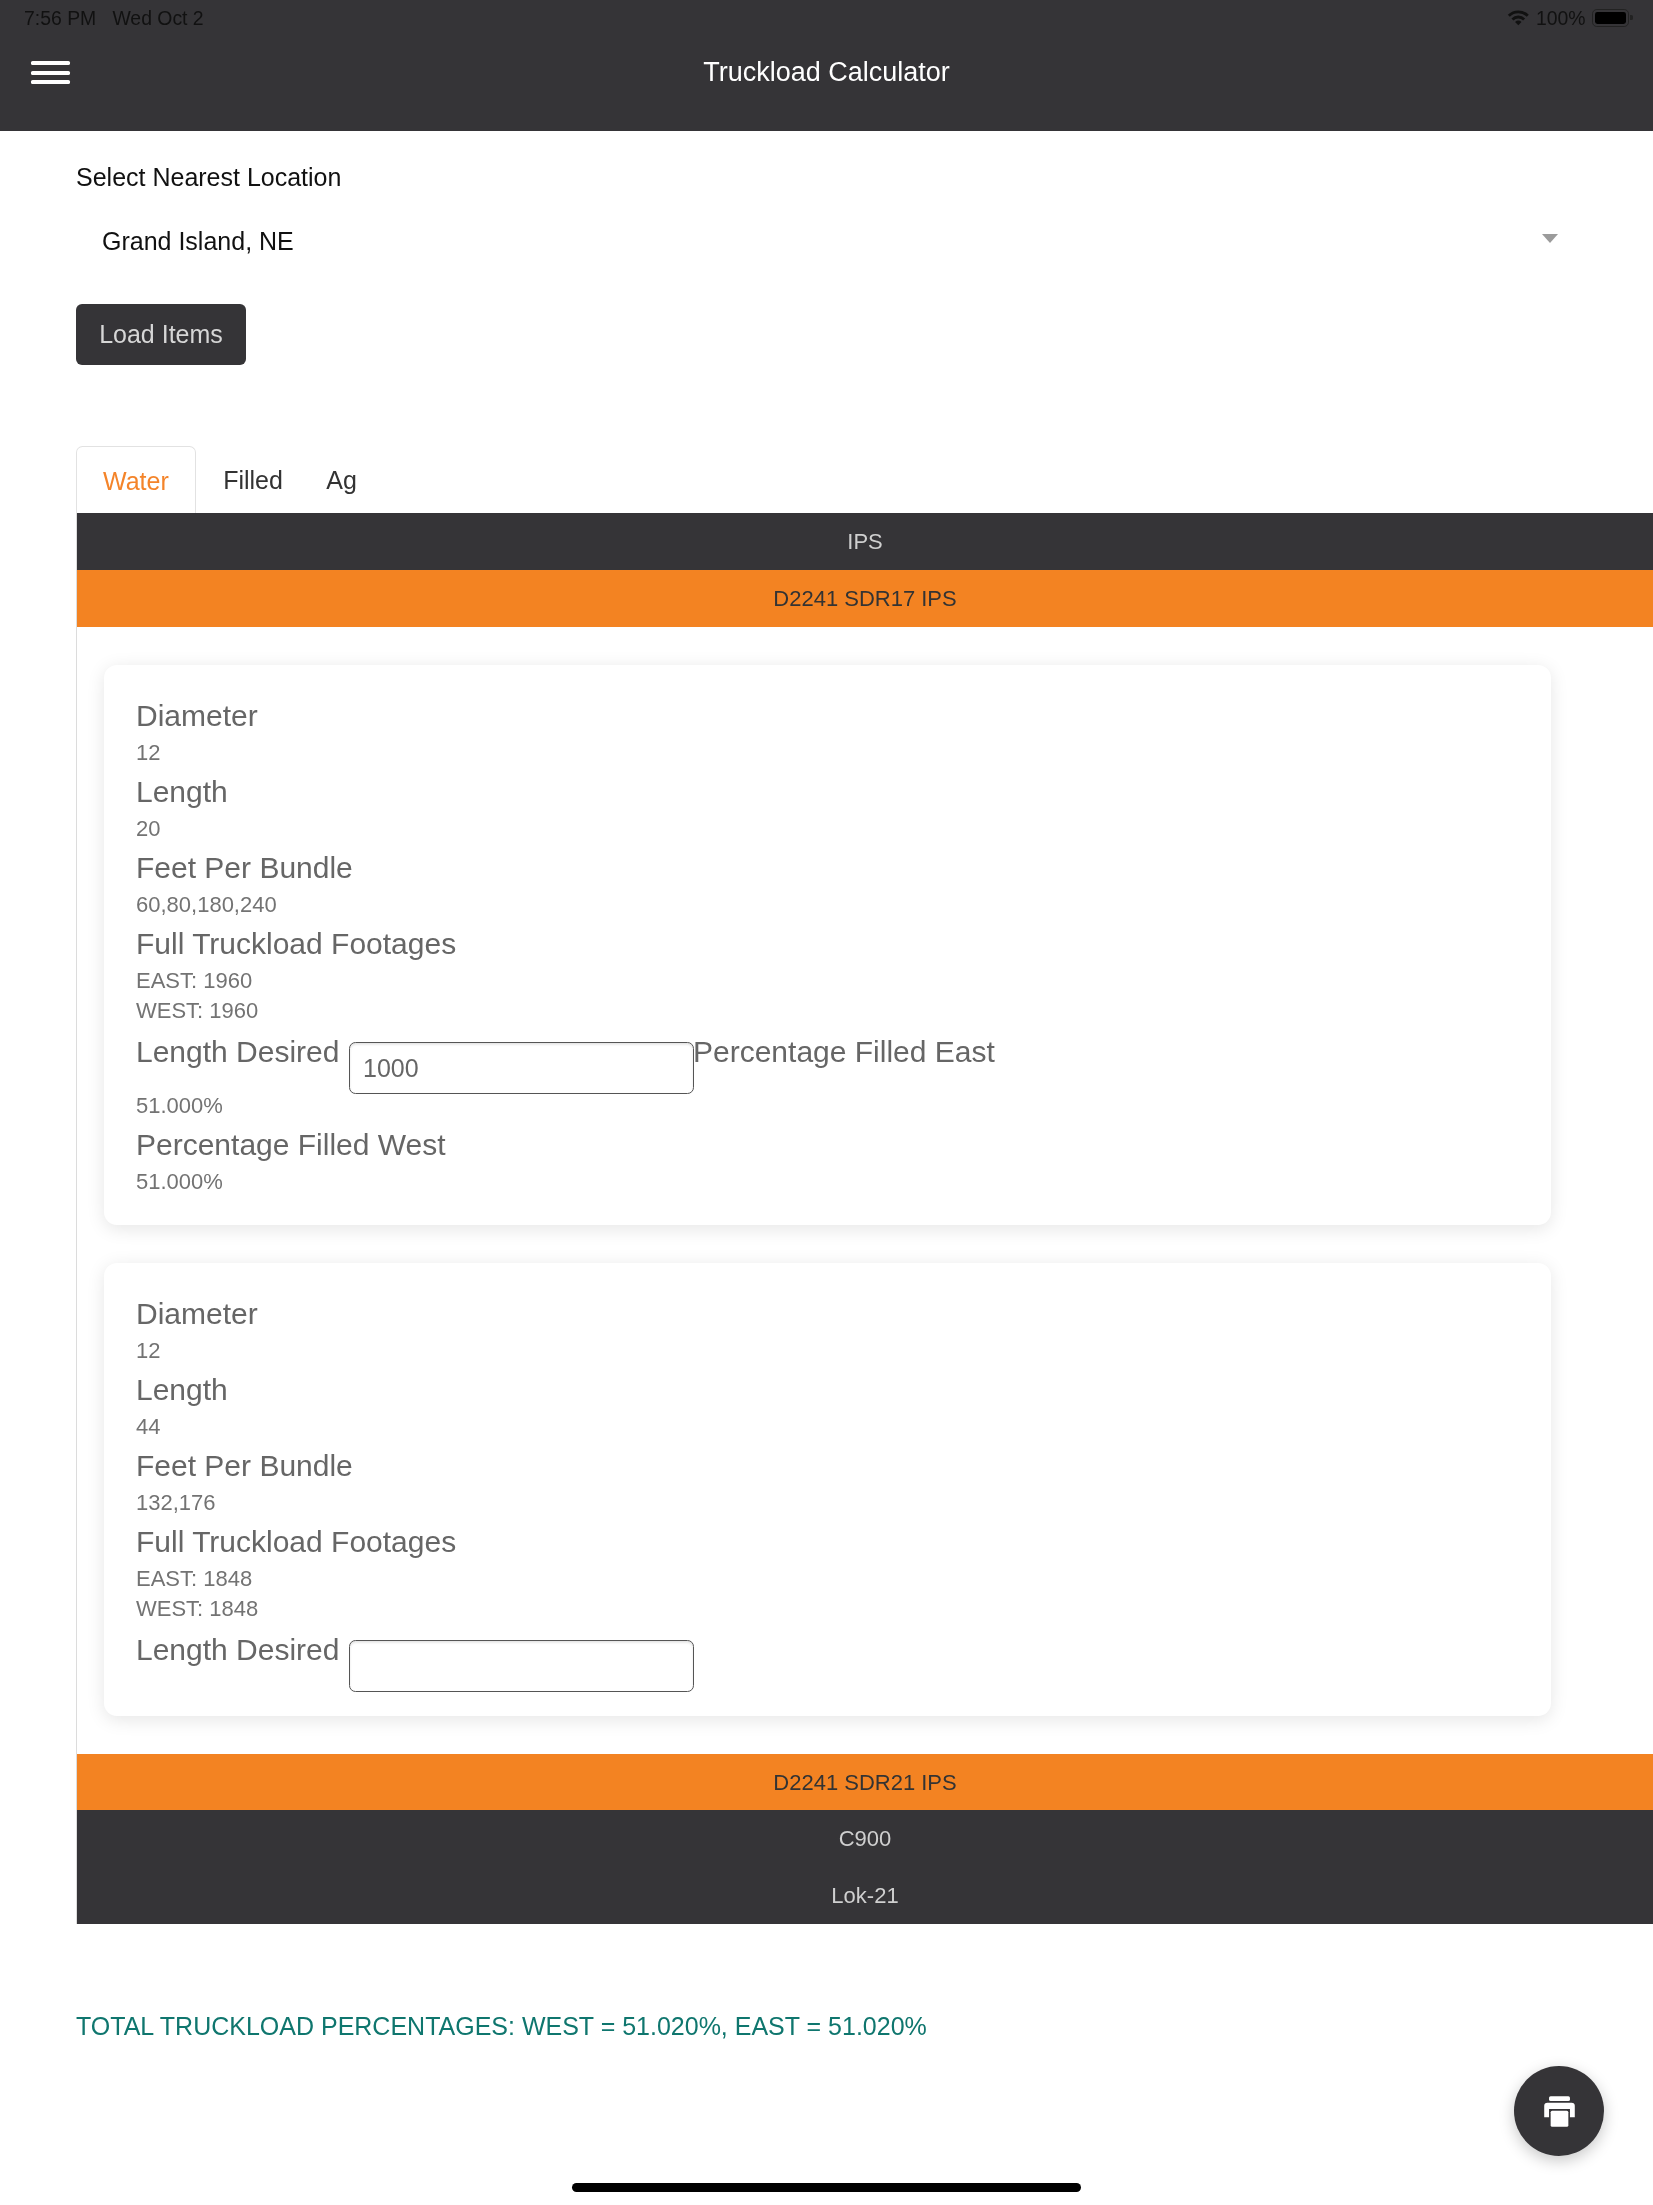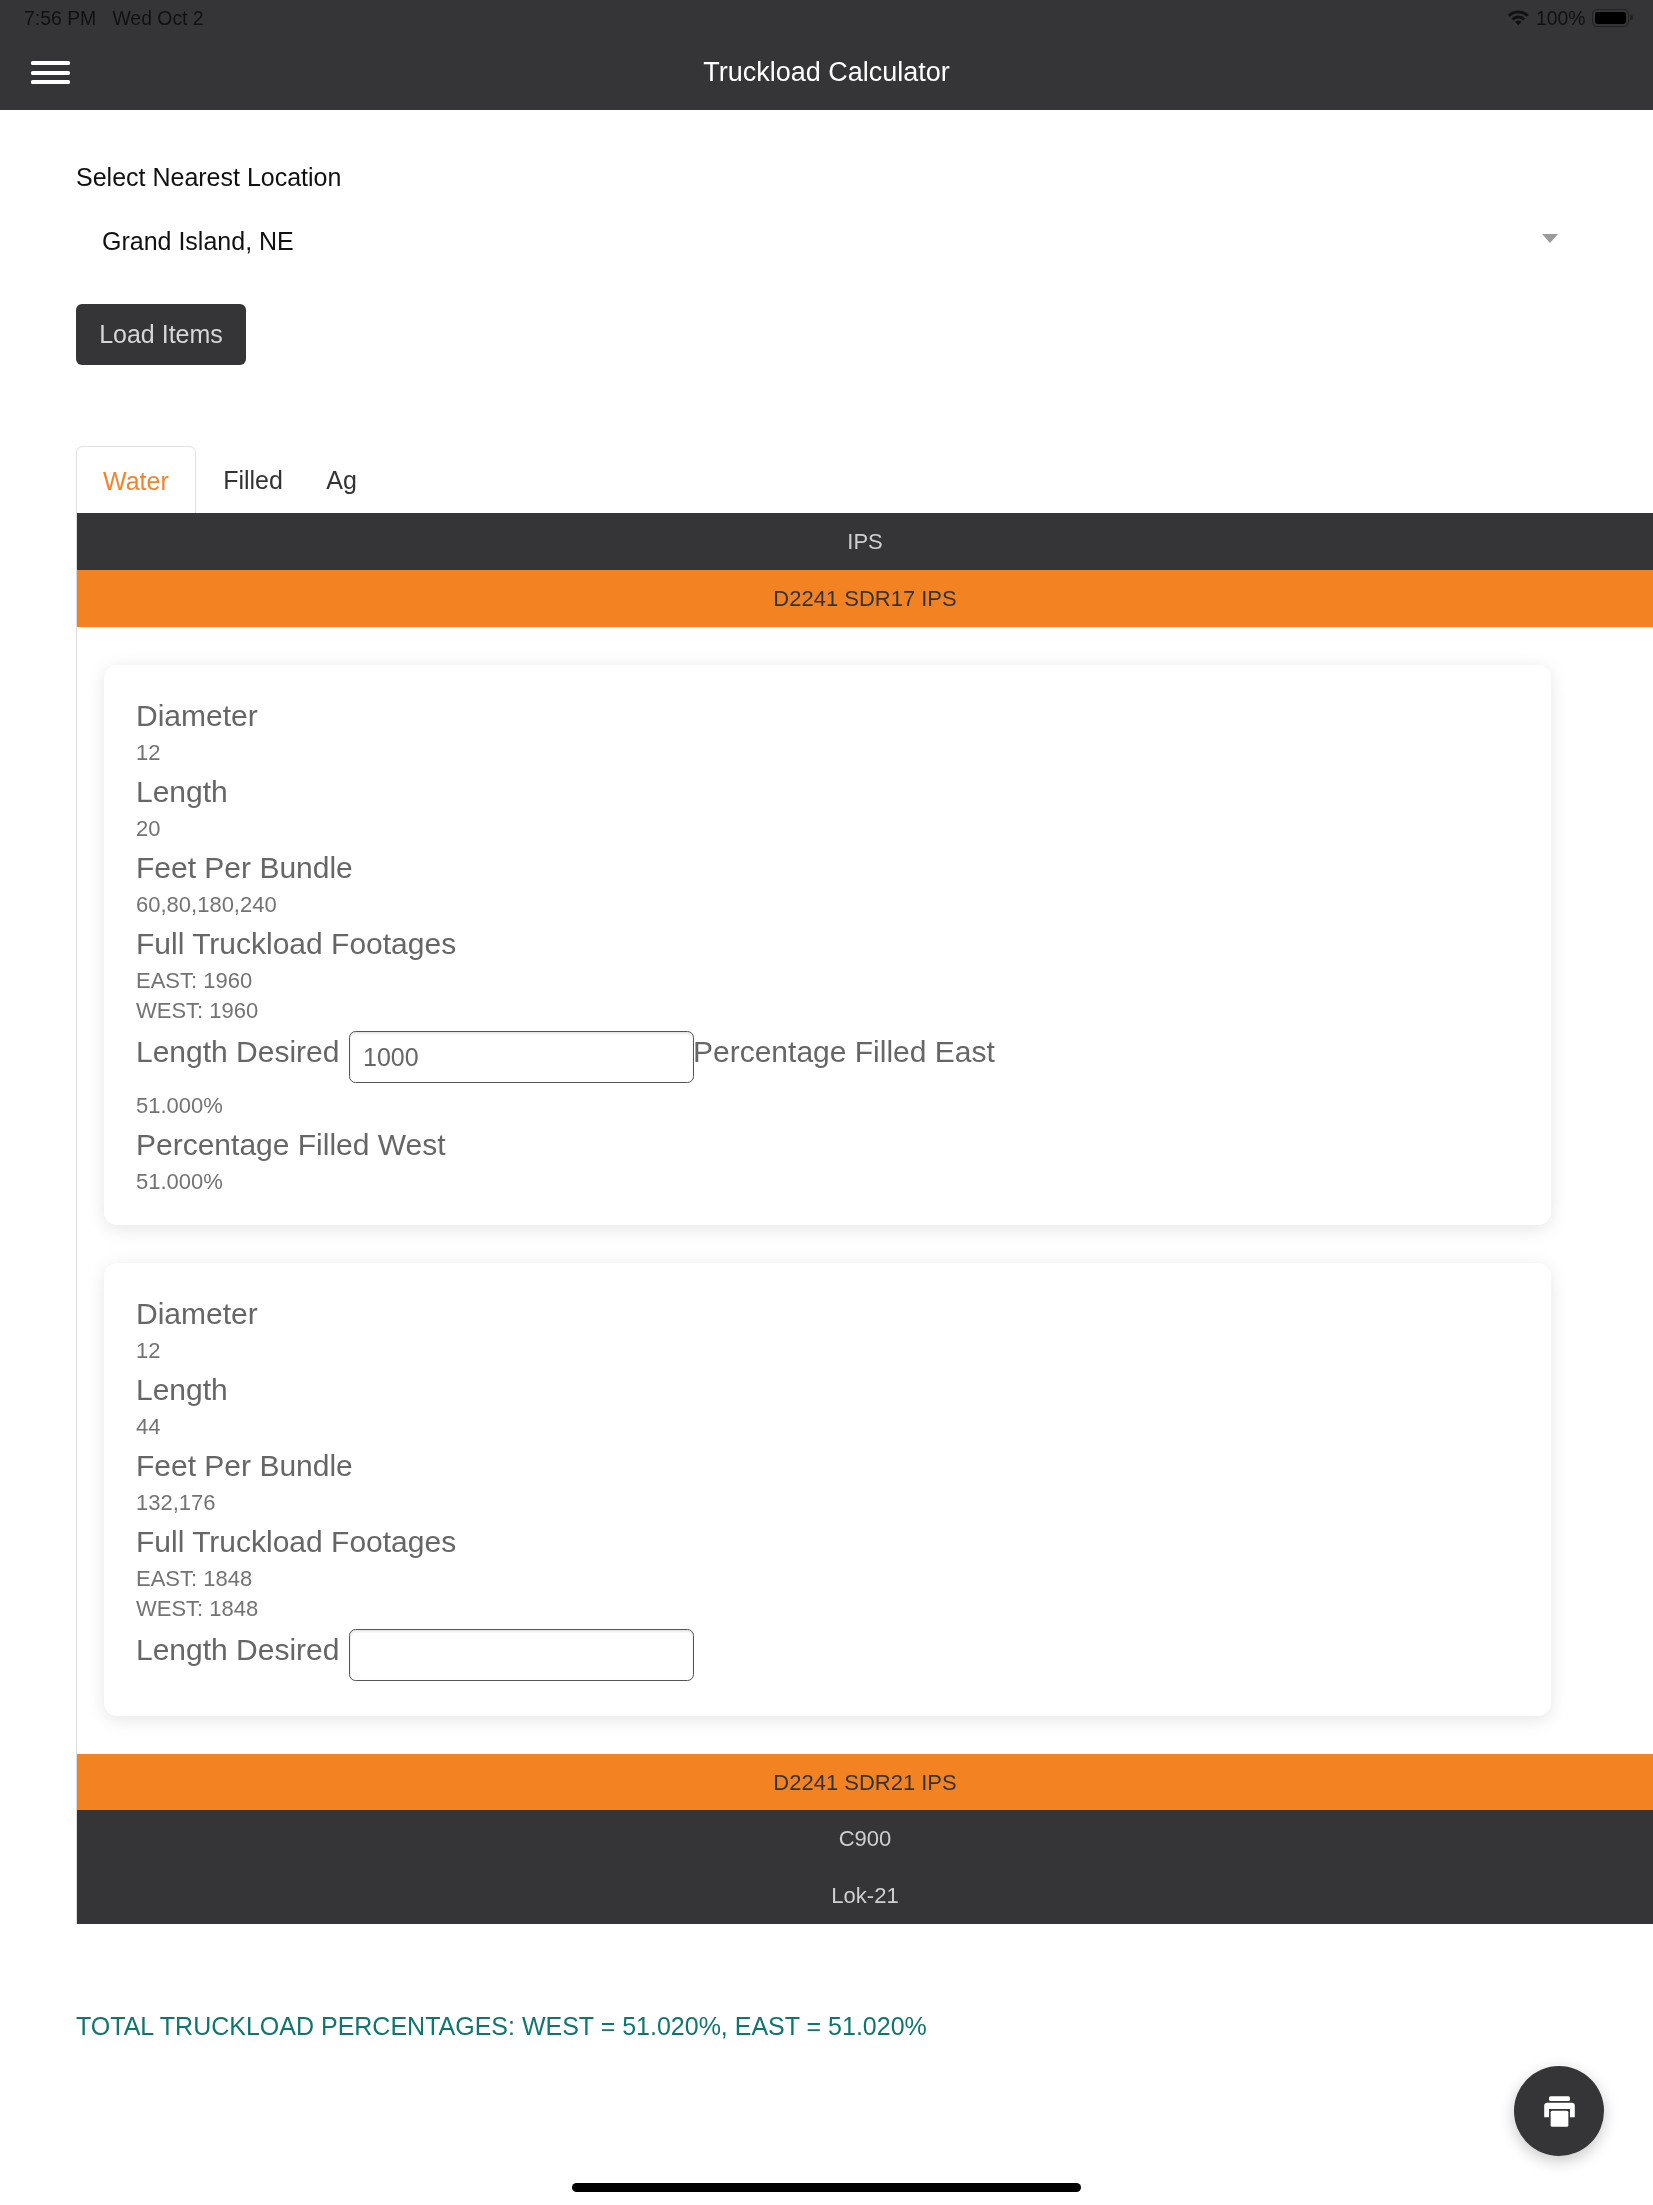--- a/index.html
+++ b/index.html
@@ -1,19 +1,19 @@
 <!DOCTYPE html>
 <html style="font-size:13px"><head>
 <meta charset="utf-8">
 <style>
   * { box-sizing: border-box; margin: 0; padding: 0; }
   html, body { width: 1653px; height: 2205px; background: #ffffff; overflow: hidden; }
   body { position: relative; font-family: "Liberation Sans", "DejaVu Sans", sans-serif; color: #212121; }
 
-  .topbar { position: absolute; left: 0; top: 0; width: 1653px; height: 110px; background: #353437; }
+  .topbar { position: absolute; left: 0; top: 0; width: 1653px; height: 131px; background: #353437; }
   .status { position: absolute; top: 6.5px; font-size: 19.4px; color: #111; }
   .status.left { left: 24px; }
   .status.right { right: 24px; display: flex; align-items: center; gap: 6.5px; }
   .battery { width: 37px; height: 18px; border: 1.6px solid #222; border-radius: 4.8px; padding: 1.6px; position: relative; }
   .battery .fill { width: 100%; height: 100%; background: #000; border-radius: 2.4px; }
   .battery::after { content: ""; position: absolute; right: -4.8px; top: 4.8px; width: 2.4px; height: 5.7px; background: #222; border-radius: 0 1.6px 1.6px 0; }
   .menu-btn { position: absolute; left: 31px; top: 61px; width: 40px; height: 27.4px; cursor: pointer; }
   .menu-btn span { display: block; width: 39px; height: 4px; background: #fff; border-radius: 1.6px; margin-bottom: 5.7px; }
   .app-title { position: absolute; left: 0; right: 0; top: 57px; text-align: center; color: #fff; font-size: 27px; }
 
@@ -30,21 +30,21 @@
   .tab.sewer { padding-left: 27.4px; padding-right: 27.4px; }
 
   .panel { position: absolute; left: 76px; top: 513px; width: 1578px; height: 1411px; border: 1.6px solid #dcdcdc; border-top: none; }
   .bar { position: absolute; left: 0; width: 100%; height: 57px; display: flex; align-items: center; justify-content: center; font-size: 22px; cursor: pointer; }
   .bar.dark { background: #353437; color: #cfcfcf; }
   .bar.orange { background: #f38322; color: #333; }
 
   .card { position: absolute; left: 27px; width: 1447px; background: #fff; border-radius: 13px; box-shadow: 0 3.2px 18px rgba(0,0,0,0.10); }
   .lbl { position: absolute; font-size: 30px; color: #666; white-space: nowrap; }
   .val { position: absolute; font-size: 22px; color: #737373; white-space: nowrap; }
-  .len-input { position: absolute; width: 345px; height: 52px; border: 1.6px solid #555; border-radius: 6.5px; font-size: 25px; color: #666; padding: 0 13px; font-family: "Liberation Sans", sans-serif; background: #fff; box-shadow: inset 0 1.6px 2.4px rgba(0,0,0,0.12); }
+  .len-input { position: absolute; width: 345px; height: 52px; border: 1.6px solid #555; border-radius: 6.5px; font-size: 25px; color: #666; padding: 0 13px; font-family: "Liberation Sans", sans-serif; background: #fff; box-shadow: inset 0 1.6px 2.4px rgba(0,0,0,0.12); margin-top: 11px; }
 
   .total { position: absolute; left: 76px; top: 2012px; font-size: 25px; color: #0f766e; }
 
   .fab { position: absolute; left: 1514px; top: 2066px; width: 90px; height: 90px; border-radius: 50%; background: #353437; box-shadow: 0 4.8px 14.5px rgba(0,0,0,0.22); display: flex; align-items: center; justify-content: center; cursor: pointer; }
   .home-ind { position: absolute; left: 572px; top: 2183px; width: 509px; height: 9px; background: #000; border-radius: 4.8px; }
 </style>
 </head>
 <body>
 
 <div class="topbar">

